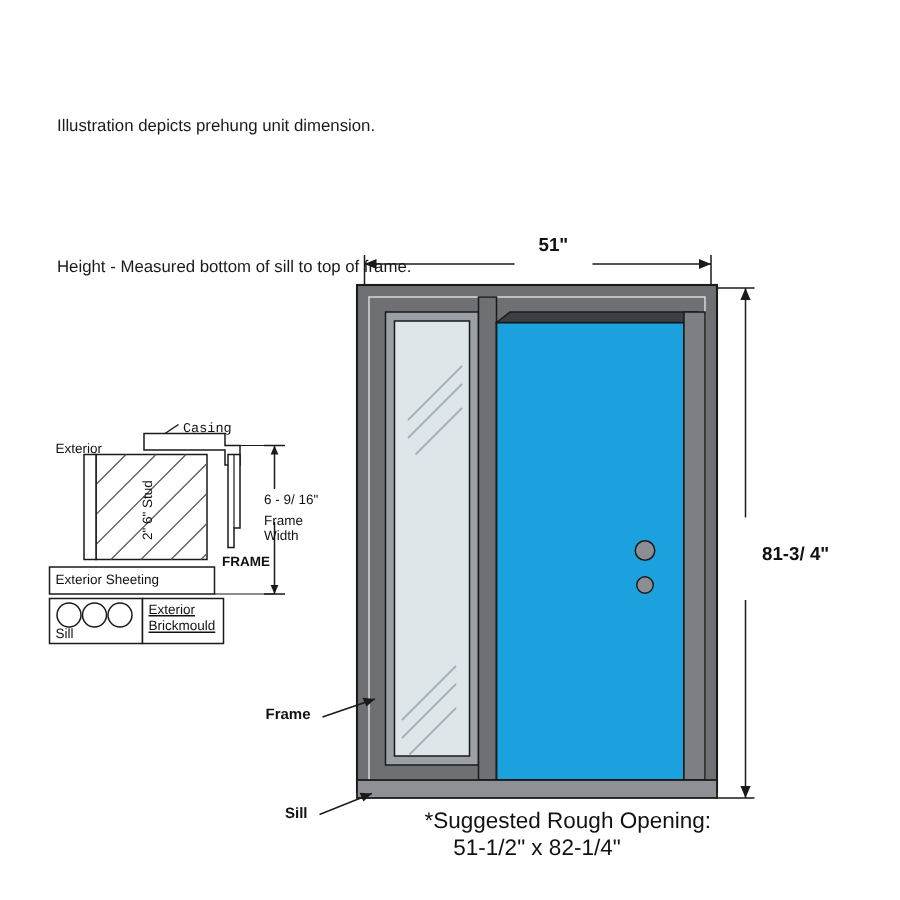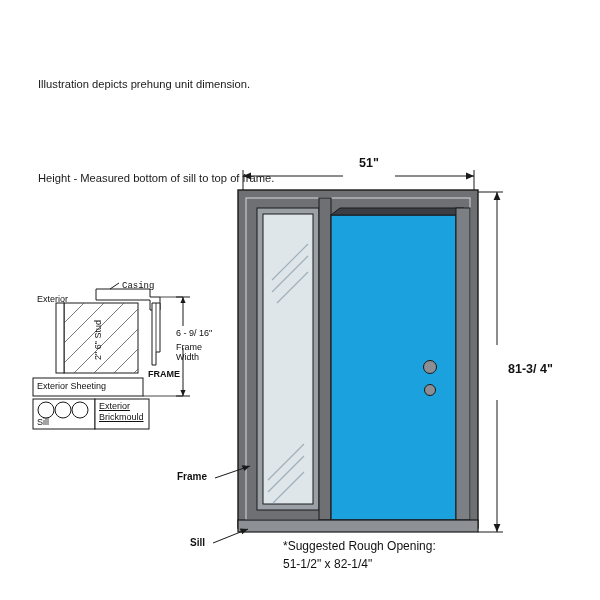--- a/index.html
+++ b/index.html
@@ -50,22 +50,23 @@
   .lbl-b { font-weight: bold; }
   .dim-big {
     position: absolute;
     font-size: 12.5px;
     font-weight: bold;
     color: #111;
     white-space: nowrap;
   }
   .rough {
     position: absolute;
-    font-size: 12px;
+    font-size: 15px;
     color: #111;
+    text-align: center;
     white-space: nowrap;
   }
   .rot {
     transform: rotate(-90deg);
     transform-origin: 0 0;
   }
 </style>
 </head>
 <body>
 

